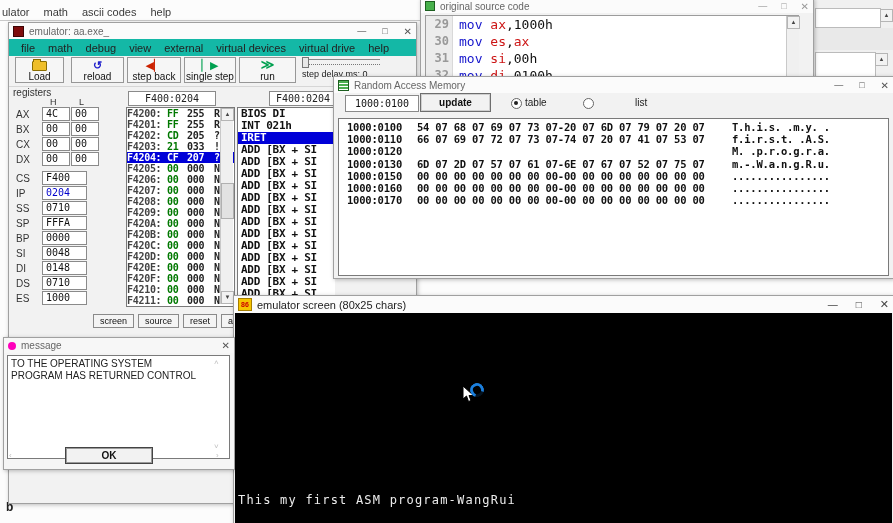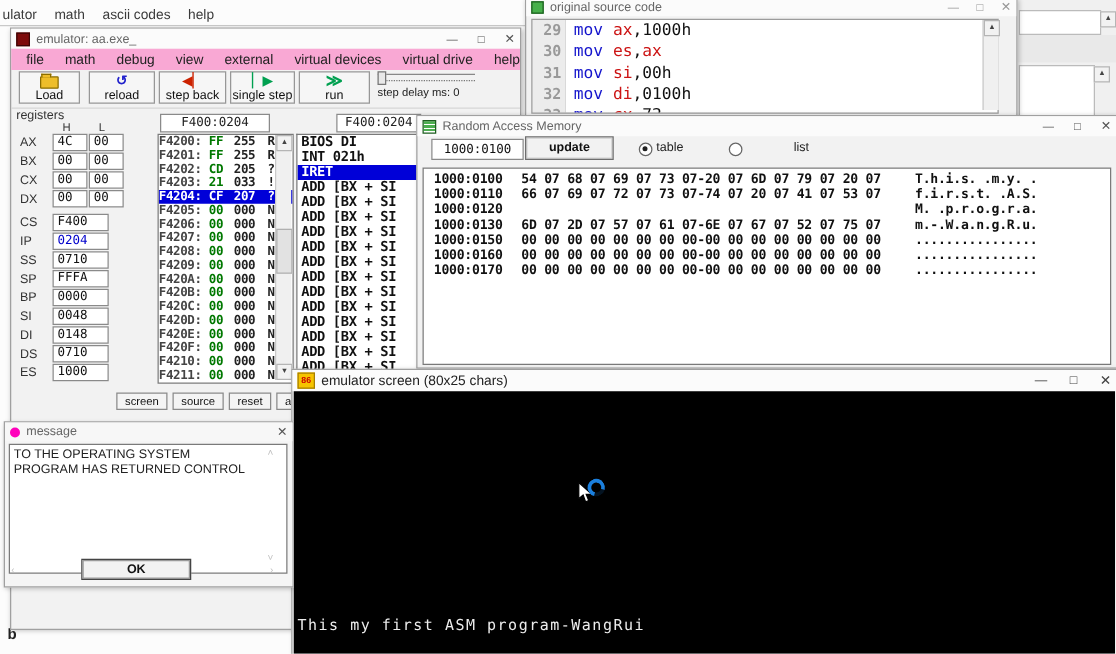--- a/index.html
+++ b/index.html
@@ -7,21 +7,21 @@
        font-family:"Liberation Sans",sans-serif;-webkit-font-smoothing:none;}
   .abs{position:absolute;}
   .win{position:absolute;background:#f2f2f2;border:1px solid #a0a0a0;box-shadow:1px 1px 4px rgba(0,0,0,.25);}
   .titlebar{display:flex;align-items:center;height:16px;padding:0 4px;background:#fbfbfb;}
   .title-text{font-size:10px;color:#666;margin-left:5px;white-space:nowrap;}
   .win-controls{margin-left:auto;display:flex;gap:16px;color:#555;font-size:9px;align-items:center;}
   .win-controls span{cursor:default;}
   
   .bg-menu{display:flex;gap:14px;font-size:11px;color:#3a3a3a;position:absolute;left:2px;top:6px;}
   
-  .menu-bar{display:flex;gap:13px;font-size:11px;color:#222;padding:3px 0 2px 12px;background:#f9a8d4;justify-content:space-between;}
+  .menu-bar{display:flex;gap:13px;font-size:11px;color:#222;padding:3px 0 2px 12px;background:#14b8a6;}
   .toolbar{position:relative;height:30px;border-bottom:1px solid #d6d6d6;}
   .tb-btn{position:absolute;top:1px;height:26px;border:1px solid #979797;background:#f6f6f6;
           display:flex;flex-direction:column;align-items:center;justify-content:center;font-size:10px;color:#111;padding:0;}
   .tb-btn .ic{height:12px;line-height:12px;font-size:11px;}
   .folder{width:13px;height:8px;background:#eebe2a;border:1px solid #8a6d00;border-radius:1px;position:relative;margin-top:2px;}
   .folder:before{content:"";position:absolute;top:-3px;left:0;width:6px;height:2px;background:#eebe2a;border:1px solid #8a6d00;border-bottom:none;}
   .slider{position:absolute;left:293px;top:3px;width:80px;height:24px;font-size:9px;color:#222;}
   .slider .track{border-top:1px solid #888;width:78px;height:4px;border-bottom:1px dotted #777;}
   .slider .thumb{position:absolute;left:0px;top:-2px;width:5px;height:9px;background:#e8e8e8;border:1px solid #777;}
   .slider .lab{margin-top:4px;white-space:nowrap;}
@@ -401,21 +401,21 @@
       <div class="src-line">
        <span class="lnum">33</span>
         <span class="code"><span class="tk-kw">mov </span><span class="tk-reg">cx</span><span class="tk-pl">,72</span></span>
       </div>
     </div>
   <div class="vscroll" style="left:365px;top:17px;height:72px;">
     <div class="sbtn" style="top:0;">▲</div>
   </div>
 </div>
 
-<div class="win" style="left:333px;top:92px;width:559px;height:201px;">
+<div class="win" style="left:333px;top:76px;width:559px;height:201px;">
   <div class="titlebar">
     <div class="app-icon" style="width:9px;height:9px;background:repeating-linear-gradient(180deg,#4caf50 0 2px,#fff 2px 3px);border:1px solid #1c5e1f;"></div>
     <span class="title-text">Random Access Memory</span>
     <div class="win-controls">
       <span>—</span>
       <span>□</span>
       <span style="font-size:10px;">✕</span>
     </div>
   </div>
   <div class="ram-input" style="left:11px;top:18px;width:72px;height:15px;">1000:0100</div>

